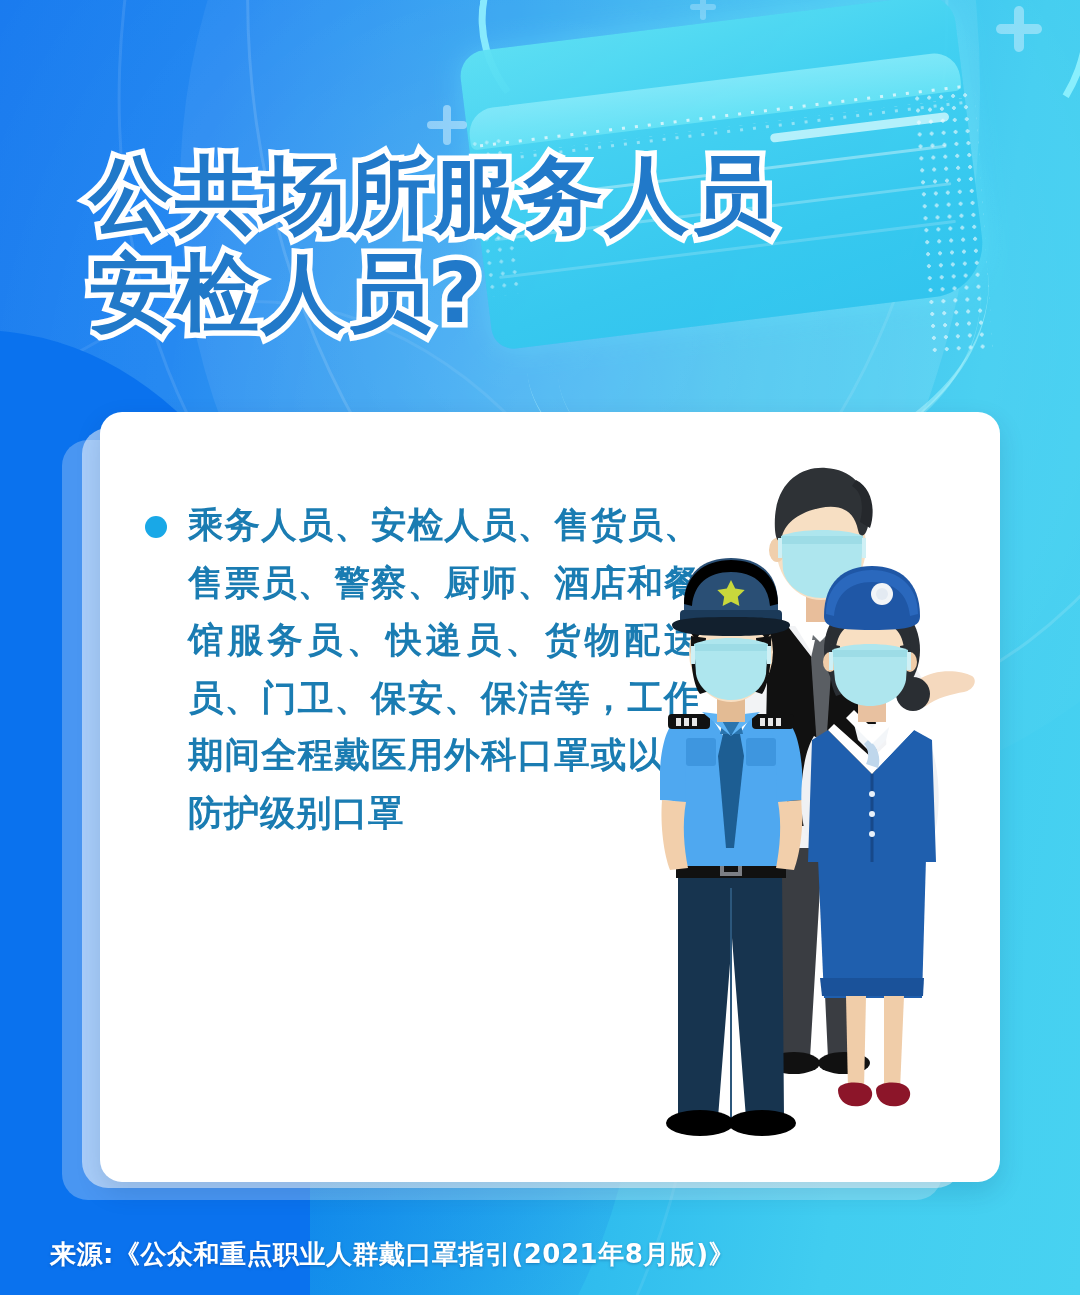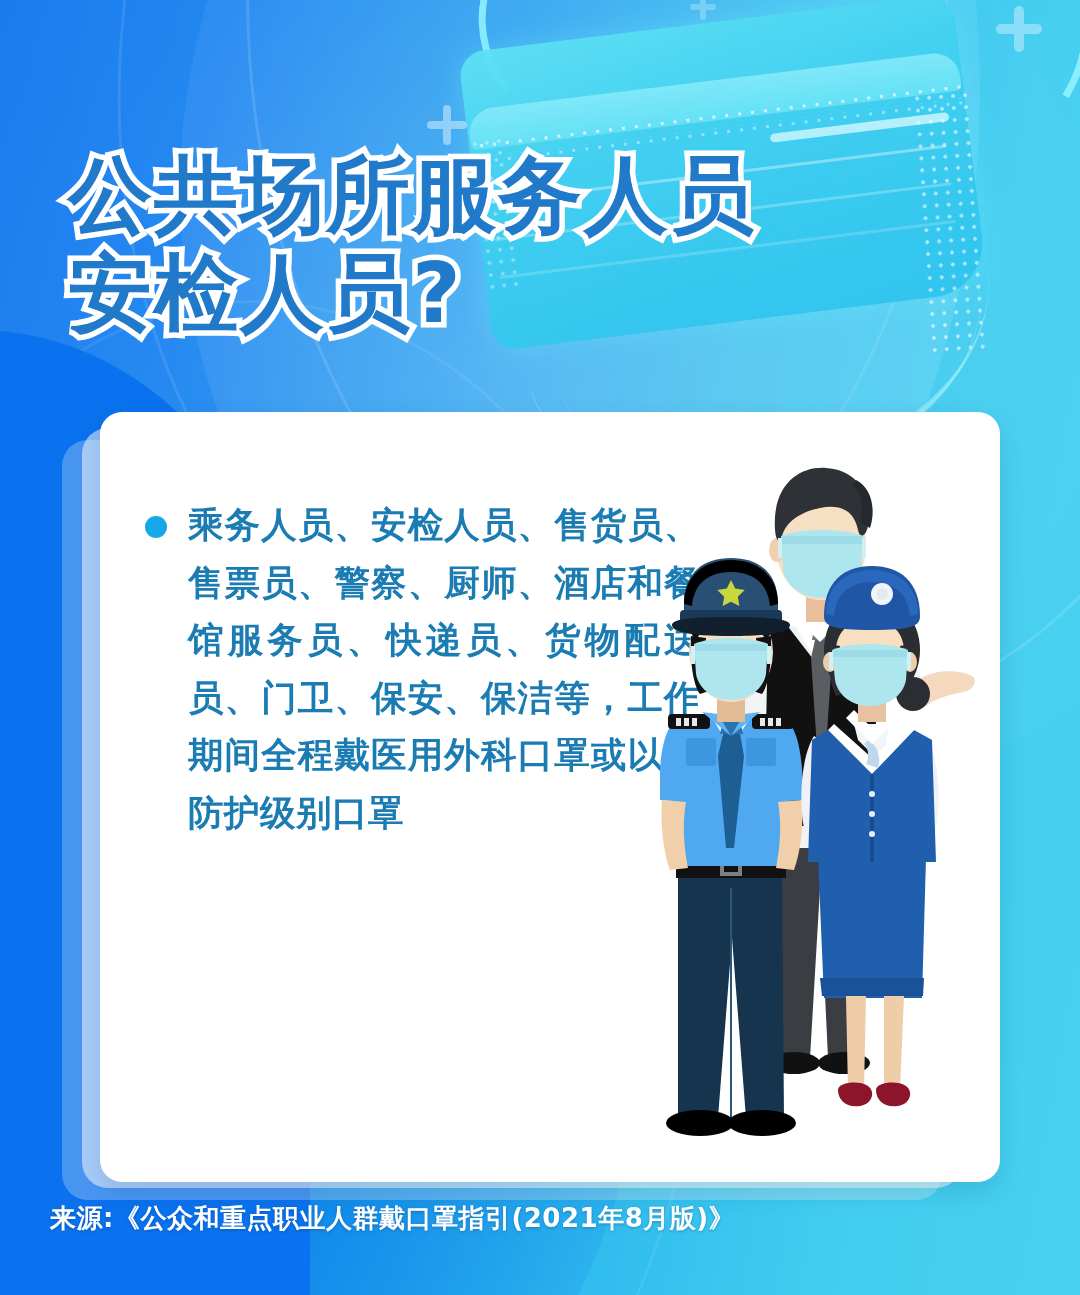--- a/index.html
+++ b/index.html
@@ -120,21 +120,21 @@
     position:absolute;background:#CFEFFF;border-radius:5px;display:block;
   }
   .plus .h{left:0;top:40%;width:100%;height:20%;}
   .plus .v{left:40%;top:0;width:20%;height:100%;}
   .plus-a{left:427px;top:105px;width:40px;height:40px;}
   .plus-b{left:996px;top:6px;width:46px;height:46px;opacity:.5;}
   .plus-c{left:690px;top:-6px;width:26px;height:26px;opacity:.35;}
 
   
   .title{
-    position:absolute;left:68px;top:146px;z-index:6;
+    position:absolute;left:89px;top:146px;z-index:6;
     font-family:"DejaVu Sans","Liberation Sans",sans-serif;
     font-weight:bold;font-size:84px;line-height:1.17;
     letter-spacing:2px;color:#2179C9;
     -webkit-text-stroke:11px #FFFFFF;
     paint-order:stroke fill;
     text-shadow:0 0 0 #fff;
     white-space:nowrap;
   }
   .title .l2{display:block;}
 
@@ -164,21 +164,21 @@
     font-family:"DejaVu Serif","Liberation Serif",serif;
     font-weight:bold;font-size:35.5px;line-height:1.62;
     color:#1A7CB2;letter-spacing:.5px;text-align:justify;
   }
 
   
   .figures{position:absolute;left:560px;top:6px;width:330px;height:760px;}
 
   
   .footer{
-    position:absolute;left:50px;top:1201px;z-index:8;
+    position:absolute;left:50px;top:1237px;z-index:8;
     font-family:"DejaVu Sans","Liberation Sans",sans-serif;
     font-weight:bold;font-size:26px;color:#FFFFFF;letter-spacing:.5px;
     text-shadow:0 1px 3px rgba(0,50,110,.35);
     white-space:nowrap;
   }
 </style>
 </head>
 <body>
 
 <div class="poster">

